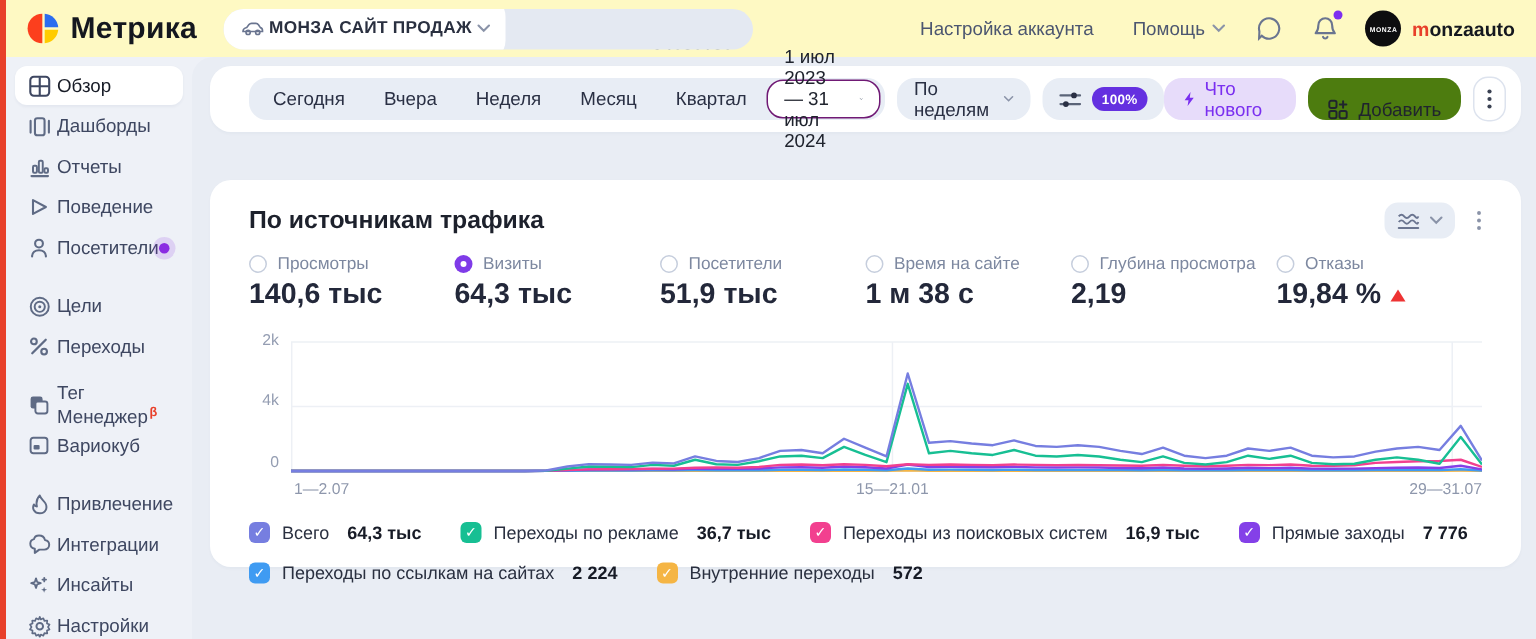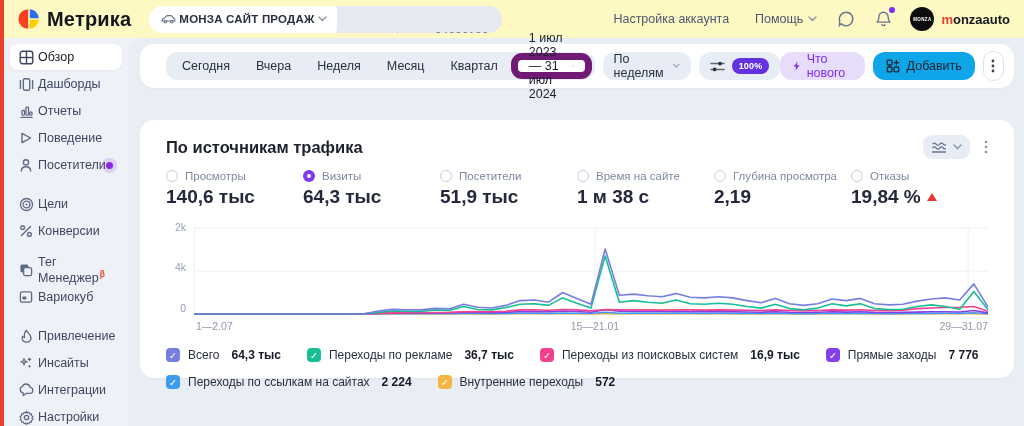--- a/index.html
+++ b/index.html
@@ -35,26 +35,26 @@
   .side-icon { width:16px; height:16px; flex:0 0 auto; display:flex; align-items:center; justify-content:center; }
   .beta { color:#e8402a; font-size:8.5px; font-weight:700; vertical-align:super; margin-left:1px; }
   .presence-dot { position:absolute; right:9px; width:7px; height:7px; border-radius:50%; background:#8a2be2; box-shadow:0 0 0 4px rgba(138,43,226,.16); }
 
   .main { flex:1; background:#e9edf4; border-top-left-radius:14px; padding:6px 10px 0 12px; min-width:0; }
 
   
   .toolbar-card { background:#fff; border-radius:14px; height:44px; display:flex; align-items:center; padding:0 10px 0 26px; box-shadow:0 1px 2px rgba(40,50,90,.03); }
   .range-group { display:flex; align-items:center; background:#e8edf5; border-radius:12px; height:28px; padding:0 3px; }
   .range-btn { padding:0 13px; font-size:12.5px; color:#2a3044; background:none; border:none; font-family:inherit; height:28px; cursor:pointer; }
-  .date-pill { display:flex; align-items:center; gap:8px; background:#fff; border:7px solid #701a75; border-radius:11px; height:26px; padding:0 11px; font-size:12.5px; color:#20242e; cursor:pointer; }
+  .date-pill { display:flex; align-items:center; gap:8px; background:#fff; border:1px solid #701a75; border-radius:11px; height:26px; padding:0 11px; font-size:12.5px; color:#20242e; cursor:pointer; }
   .pill { display:flex; align-items:center; gap:7px; background:#e8edf5; border-radius:12px; height:28px; padding:0 11px; font-size:12.5px; color:#2a3044; margin-left:8px; cursor:pointer; }
   .pct-badge { background:#6430e0; color:#fff; font-size:9px; font-weight:700; border-radius:9px; padding:3px 7px; letter-spacing:.2px; }
   .toolbar-spacer { flex:1; }
   .whats-new { display:flex; align-items:center; gap:6px; background:#e7dcfa; color:#7a2ff0; border-radius:12px; height:28px; padding:0 13px; font-size:12.5px; font-weight:500; cursor:pointer; }
-  .add-btn { display:flex; align-items:center; gap:7px; background:#0ea5e9; border-radius:12px; height:28px; padding:0 13px; font-size:12.5px; color:#20242e; margin-left:8px; cursor:pointer; }
+  .add-btn { display:flex; align-items:flex-end; gap:7px; background:#4d7c0f; border-radius:12px; height:28px; padding:0 13px; font-size:12.5px; color:#20242e; margin-left:8px; cursor:pointer; }
   .kebab-btn { margin-left:8px; width:28px; height:30px; background:#fff; border:1px solid #dde3ee; border-radius:10px; display:flex; align-items:center; justify-content:center; cursor:pointer; }
 
   
   .card { margin-top:32px; background:#fff; border-radius:14px; padding:15px 26px 14px 26px; height:258px; box-shadow:0 1px 2px rgba(40,50,90,.03); }
   .card-head { display:flex; align-items:center; }
   .card-title { font-size:16.5px; font-weight:700; color:#1d212c; }
   .card-head-spacer { flex:1; }
   .charttype-pill { display:flex; align-items:center; gap:6px; background:#e8edf5; border-radius:9px; height:24px; padding:0 8px; cursor:pointer; }
   .card-kebab { margin-left:14px; cursor:pointer; display:flex; }
 
@@ -219,21 +219,21 @@
         <span>Цели</span>
       </div>
       <div class="side-item">
         <span class="side-icon">
             <svg width="14" height="14" viewBox="0 0 14 14">
               <line x1="2.5" y1="11.5" x2="11.5" y2="2.5" stroke="#5f6b85" stroke-width="1.5" stroke-linecap="round"></line>
               <circle cx="3.6" cy="3.6" r="1.9" fill="none" stroke="#5f6b85" stroke-width="1.4"></circle>
               <circle cx="10.4" cy="10.4" r="1.9" fill="none" stroke="#5f6b85" stroke-width="1.4"></circle>
             </svg>
           </span>
-        <span>Конверсии</span>
+        <span>Переходы</span>
       </div>
 
       <div class="side-item group-start">
         <span class="side-icon">
             <svg width="14" height="14" viewBox="0 0 14 14">
               <rect x="1.4" y="1.4" width="8" height="8" rx="1.6" fill="#5f6b85"></rect>
               <rect x="4.6" y="4.6" width="8" height="8" rx="1.6" fill="#eef1f7" stroke="#5f6b85" stroke-width="1.3"></rect>
             </svg>
           </span>
         <span><span>Тег Менеджер</span><sup class="beta">β</sup></span>
@@ -248,39 +248,39 @@
         <span>Вариокуб</span>
       </div>
 
       <div class="side-item group-start">
         <span class="side-icon">
             <svg width="13" height="15" viewBox="0 0 13 15">
               <path d="M6.5 1.3 C7 3.4 9.2 4.6 10.3 6.6 c1.5 2.7.4 6.6-3.8 6.6 C2.6 13.2 1.3 9.8 2.6 7.3 3.1 8.2 3.8 8.6 4.6 8.6 4 6 4.7 3.2 6.5 1.3 Z" fill="none" stroke="#5f6b85" stroke-width="1.3" stroke-linejoin="round"></path>
             </svg>
           </span>
         <span>Привлечение</span>
+      </div>
+      <div class="side-item">
+        <span class="side-icon">
+            <svg width="15" height="14" viewBox="0 0 15 14">
+              <path d="M4.2 12.6 L4.2 9.8 C2.4 9.5 1.2 8.2 1.2 6.5 c0-1.5 1-2.8 2.5-3.1 C4 1.9 5.4 1 7 1 c2 0 3.6 1.3 4 3.1 1.6.2 2.8 1.5 2.8 3.1 0 1.8-1.4 3.2-3.3 3.2 l-3.3 0 Z" fill="none" stroke="#5f6b85" stroke-width="1.3" stroke-linejoin="round"></path>
+            </svg>
+          </span>
+        <span>Интеграции</span>
       </div>
       <div class="side-item">
         <span class="side-icon">
             <svg width="14" height="14" viewBox="0 0 14 14">
               <path d="M5 2.6 L5.8 5 L8.2 5.8 L5.8 6.6 L5 9 L4.2 6.6 L1.8 5.8 L4.2 5 Z" fill="none" stroke="#5f6b85" stroke-width="1.2" stroke-linejoin="round"></path>
               <path d="M10.4 8.2 L10.9 9.7 L12.4 10.2 L10.9 10.7 L10.4 12.2 L9.9 10.7 L8.4 10.2 L9.9 9.7 Z" fill="#5f6b85"></path>
               <line x1="10.5" y1="2.2" x2="10.5" y2="4.6" stroke="#5f6b85" stroke-width="1.2" stroke-linecap="round"></line>
               <line x1="9.3" y1="3.4" x2="11.7" y2="3.4" stroke="#5f6b85" stroke-width="1.2" stroke-linecap="round"></line>
             </svg>
           </span>
         <span>Инсайты</span>
-      </div>
-      <div class="side-item">
-        <span class="side-icon">
-            <svg width="15" height="14" viewBox="0 0 15 14">
-              <path d="M4.2 12.6 L4.2 9.8 C2.4 9.5 1.2 8.2 1.2 6.5 c0-1.5 1-2.8 2.5-3.1 C4 1.9 5.4 1 7 1 c2 0 3.6 1.3 4 3.1 1.6.2 2.8 1.5 2.8 3.1 0 1.8-1.4 3.2-3.3 3.2 l-3.3 0 Z" fill="none" stroke="#5f6b85" stroke-width="1.3" stroke-linejoin="round"></path>
-            </svg>
-          </span>
-        <span>Интеграции</span>
       </div>
       <div class="side-item">
         <span class="side-icon">
             <svg width="15" height="15" viewBox="0 0 15 15">
               <circle cx="7.5" cy="7.5" r="2.2" fill="none" stroke="#5f6b85" stroke-width="1.3"></circle>
               <path d="M7.5 1.2 L8.2 3 L9.9 2.2 L10.6 3.9 L12.5 3.7 L12.3 5.6 L14 6.4 L13 8 L14 9.6 L12.3 10.4 L12.5 12.3 L10.6 12.1 L9.9 13.8 L8.2 13 L7.5 14.8 L6.8 13 L5.1 13.8 L4.4 12.1 L2.5 12.3 L2.7 10.4 L1 9.6 L2 8 L1 6.4 L2.7 5.6 L2.5 3.7 L4.4 3.9 L5.1 2.2 L6.8 3 Z" fill="none" stroke="#5f6b85" stroke-width="1.1" stroke-linejoin="round"></path>
             </svg>
           </span>
         <span>Настройки</span>
       </div>

